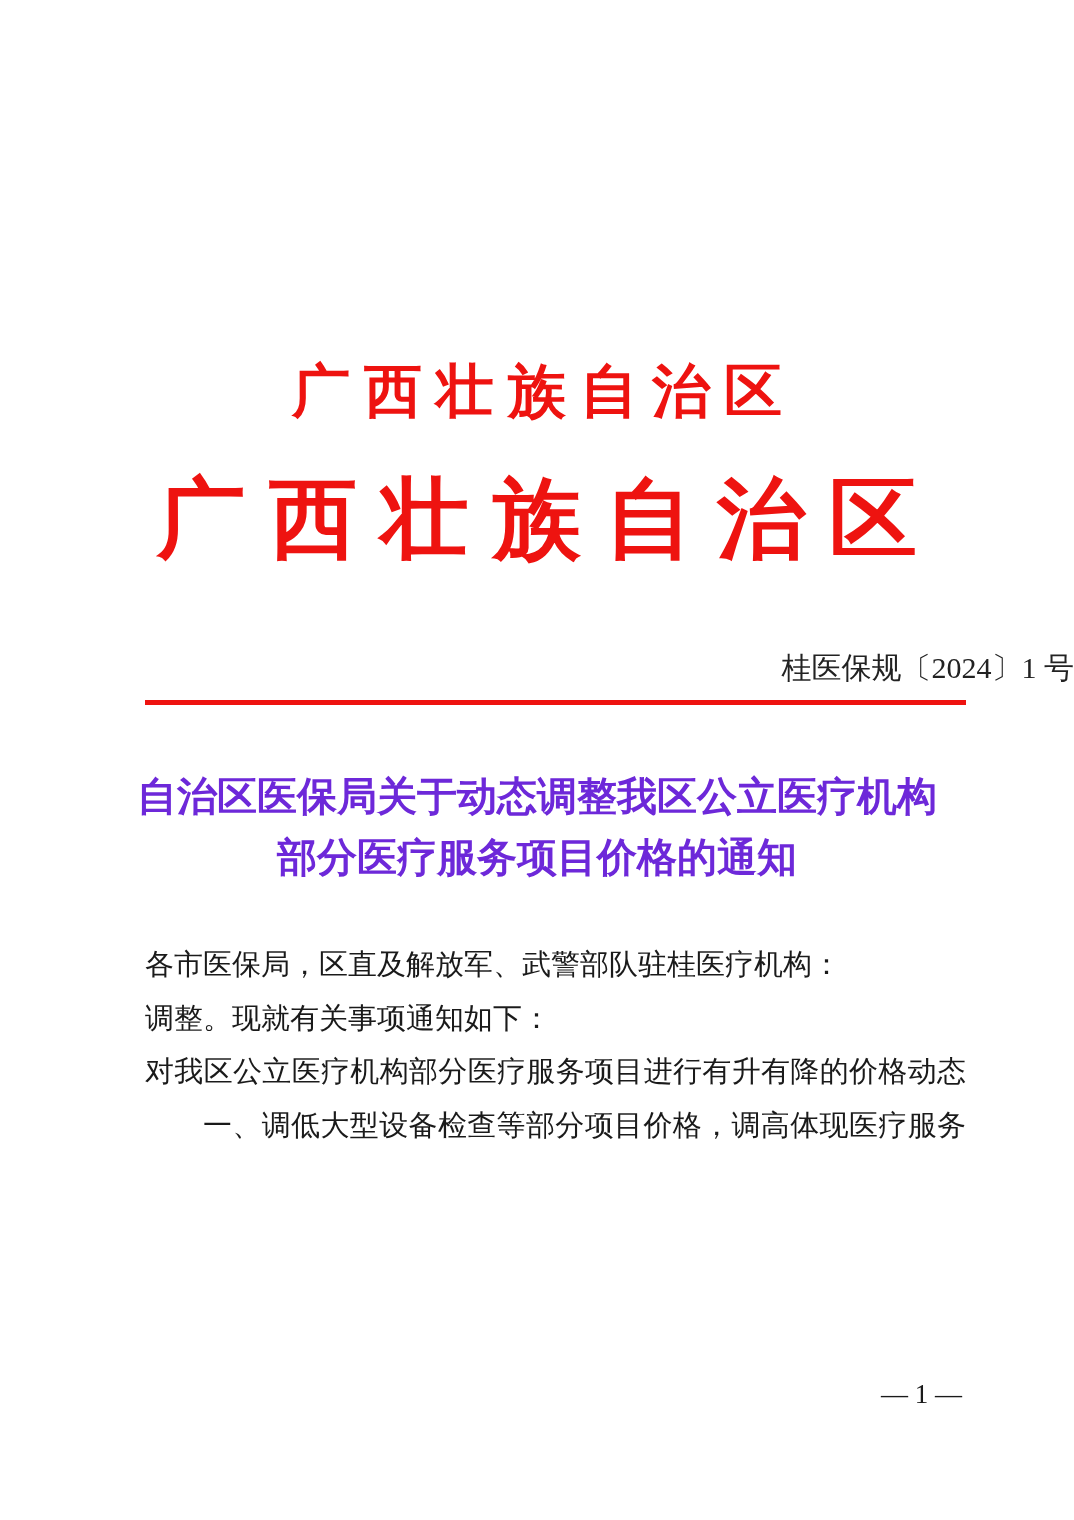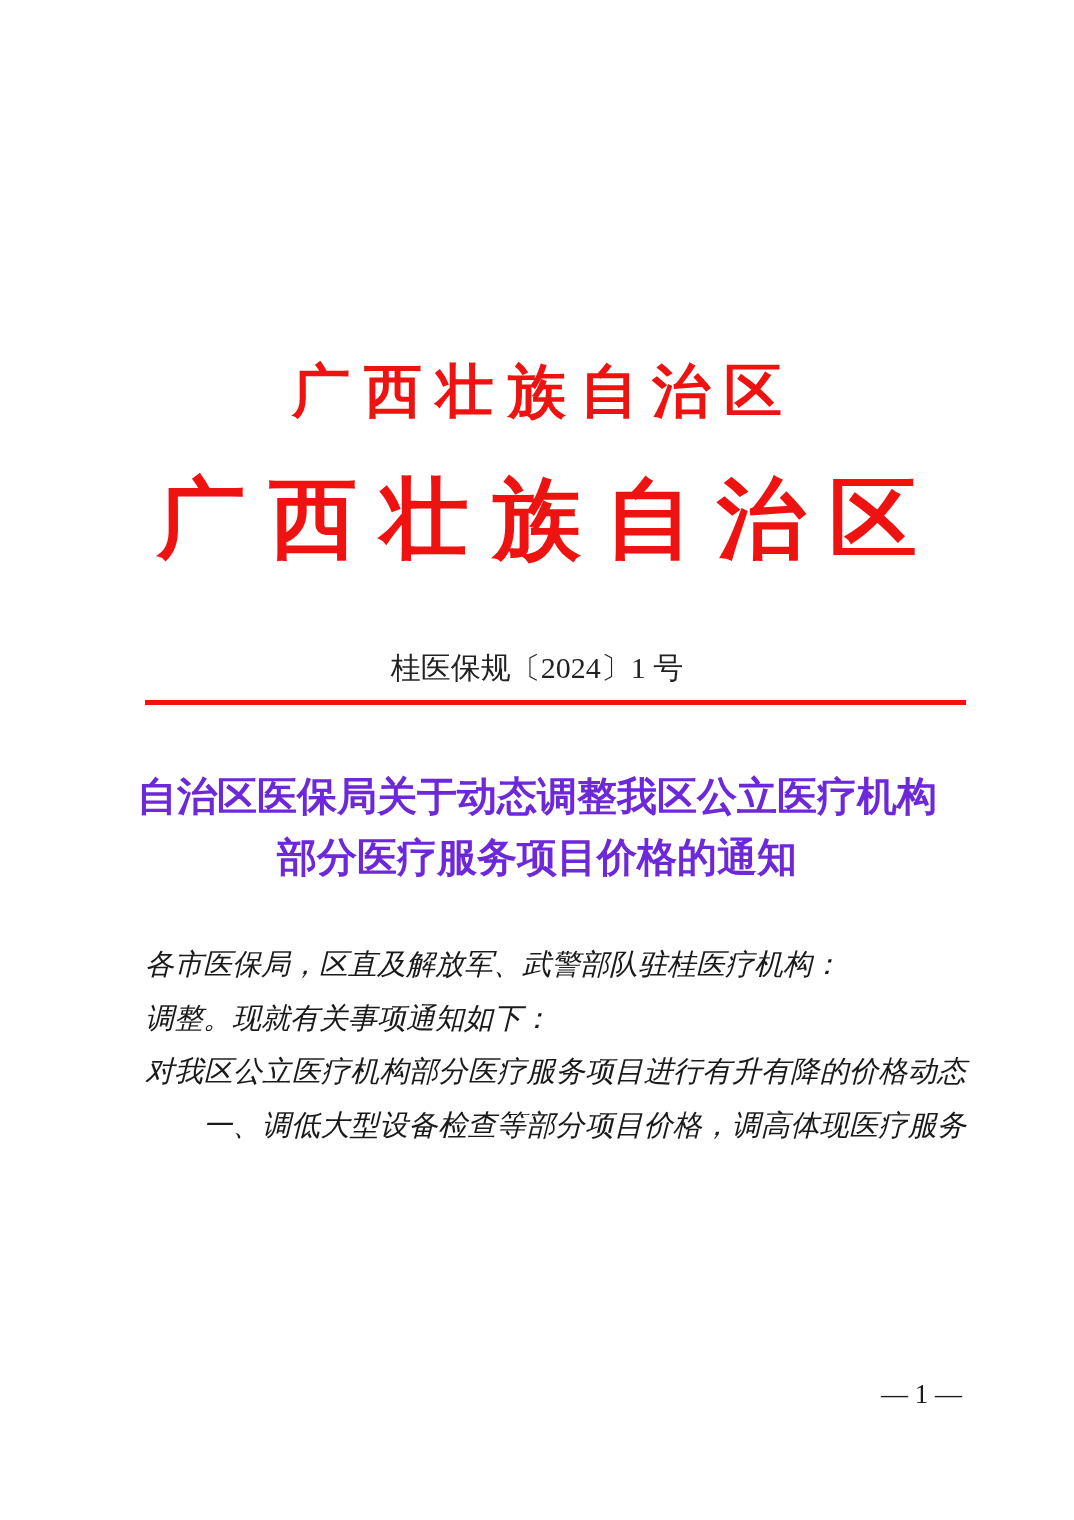--- a/index.html
+++ b/index.html
@@ -45,21 +45,21 @@
     text-indent: 24px;
     white-space: nowrap;
   }
 
   
   .doc-number {
     position: absolute;
     top: 648px;
     left: 0;
     width: 100%;
-    text-align: center;
+    text-align: right;
     color: #222222;
     font-size: 30px;
     line-height: 1.3;
     font-family: "Liberation Serif", "DejaVu Serif", serif;
   }
 
   
   .red-rule {
     position: absolute;
     top: 700px;
@@ -86,21 +86,20 @@
   
   .body-text {
     position: absolute;
     top: 938px;
     left: 145px;
     width: 821px;
     color: #1a1a1a;
     font-family: "Liberation Serif", "DejaVu Serif", serif;
     font-size: 29px;
     line-height: 53.5px;
-    font-style: italic;
   }
   .body-text .line { width: 100%; }
   .body-text .line.indent { text-indent: 2em; }
   .body-text .line.justify {
     text-align: justify;
     text-align-last: justify;
     text-justify: inter-character;
   }
 
   

